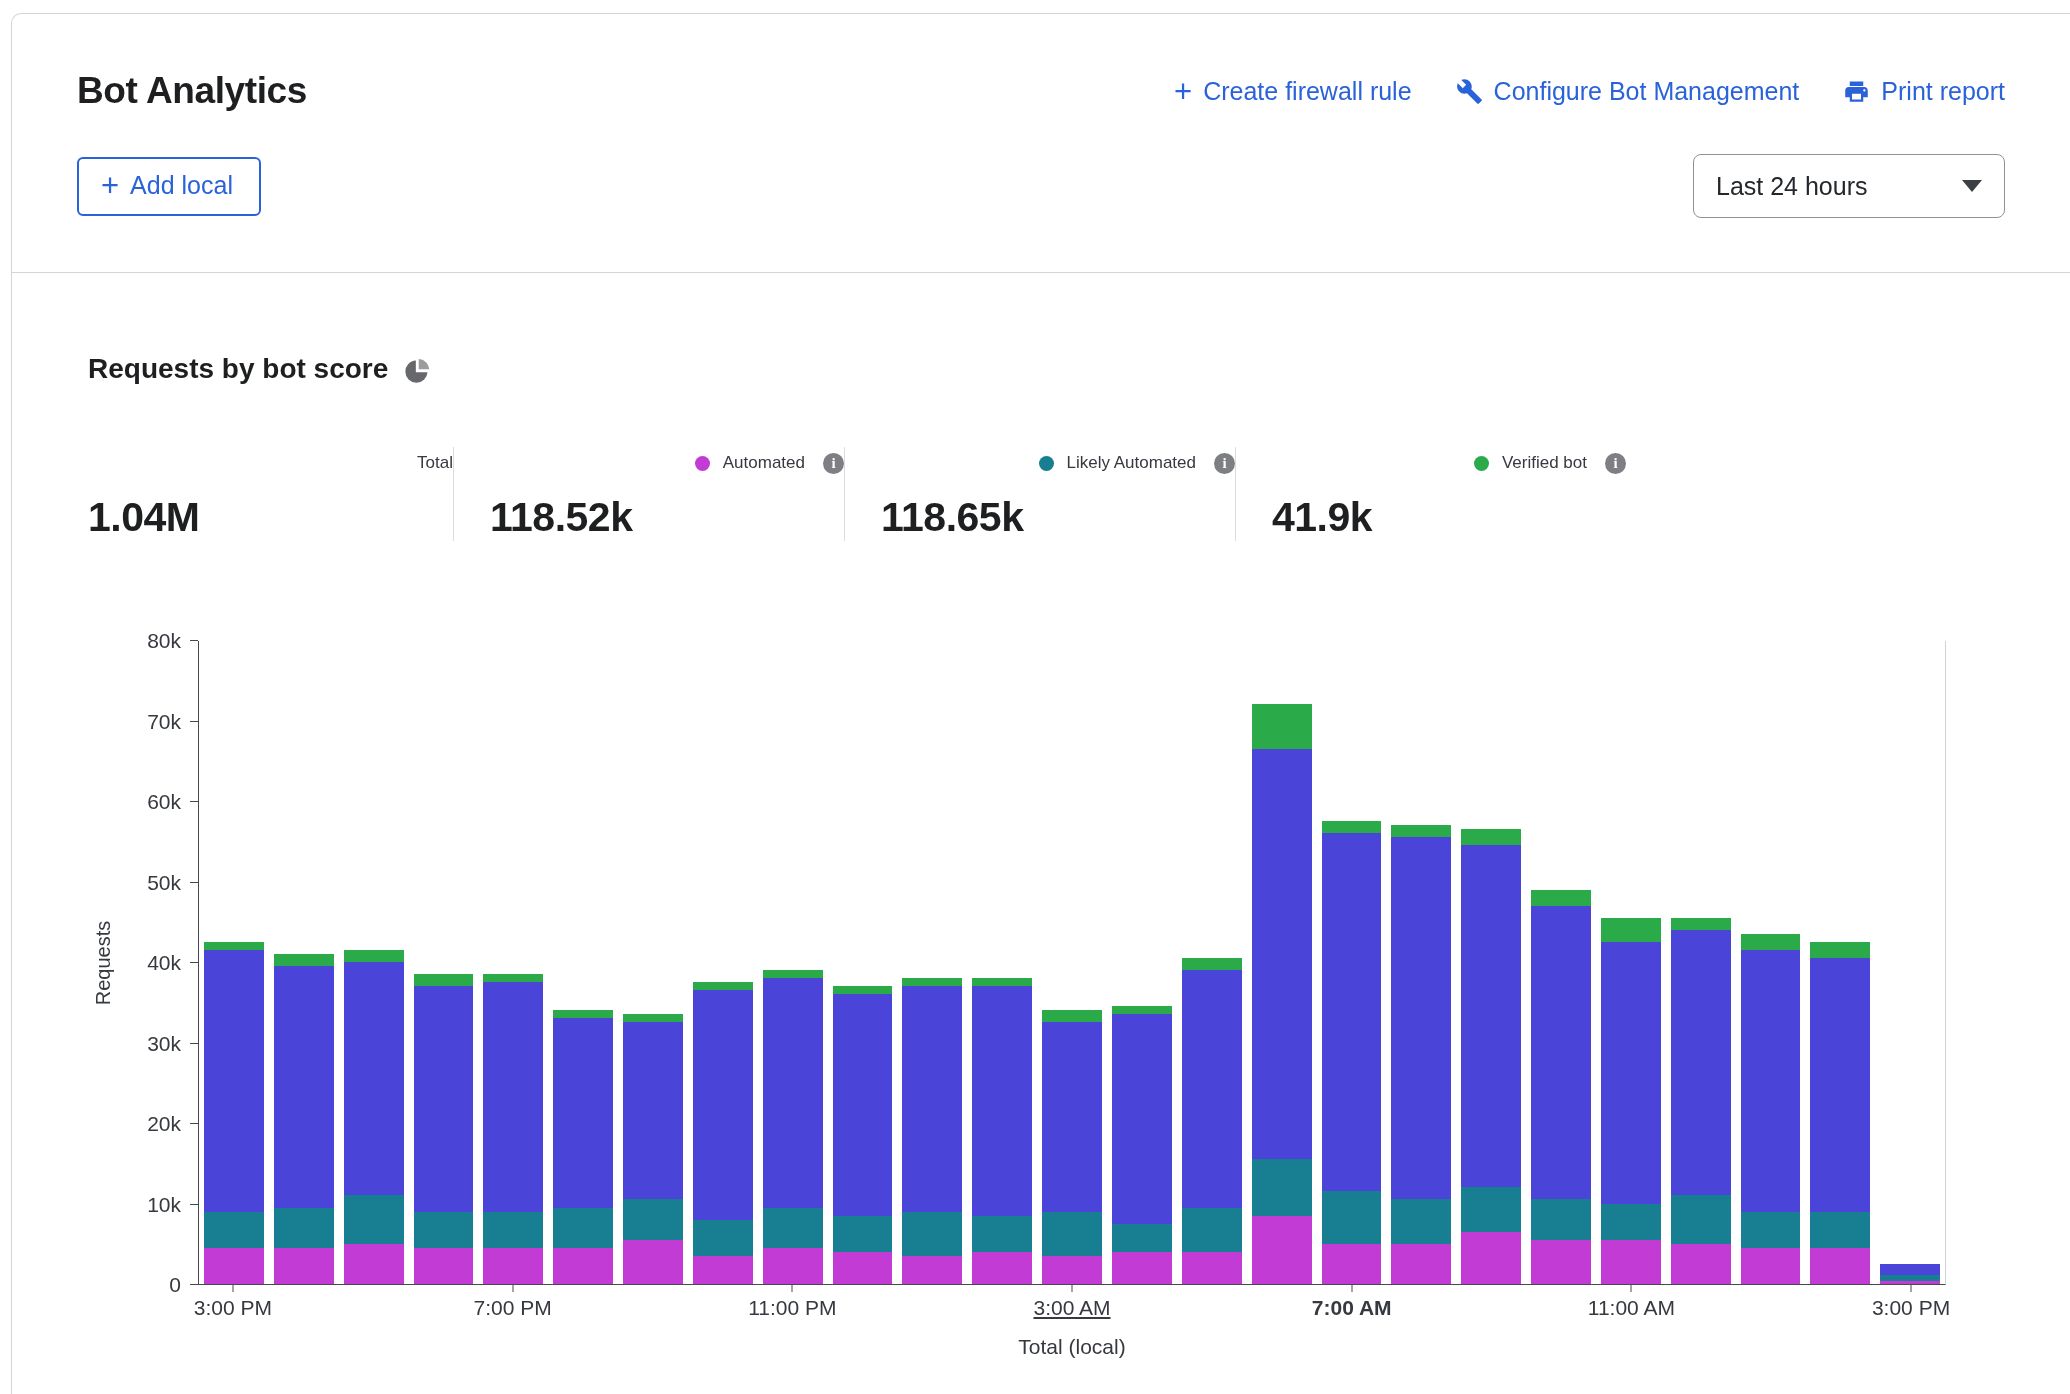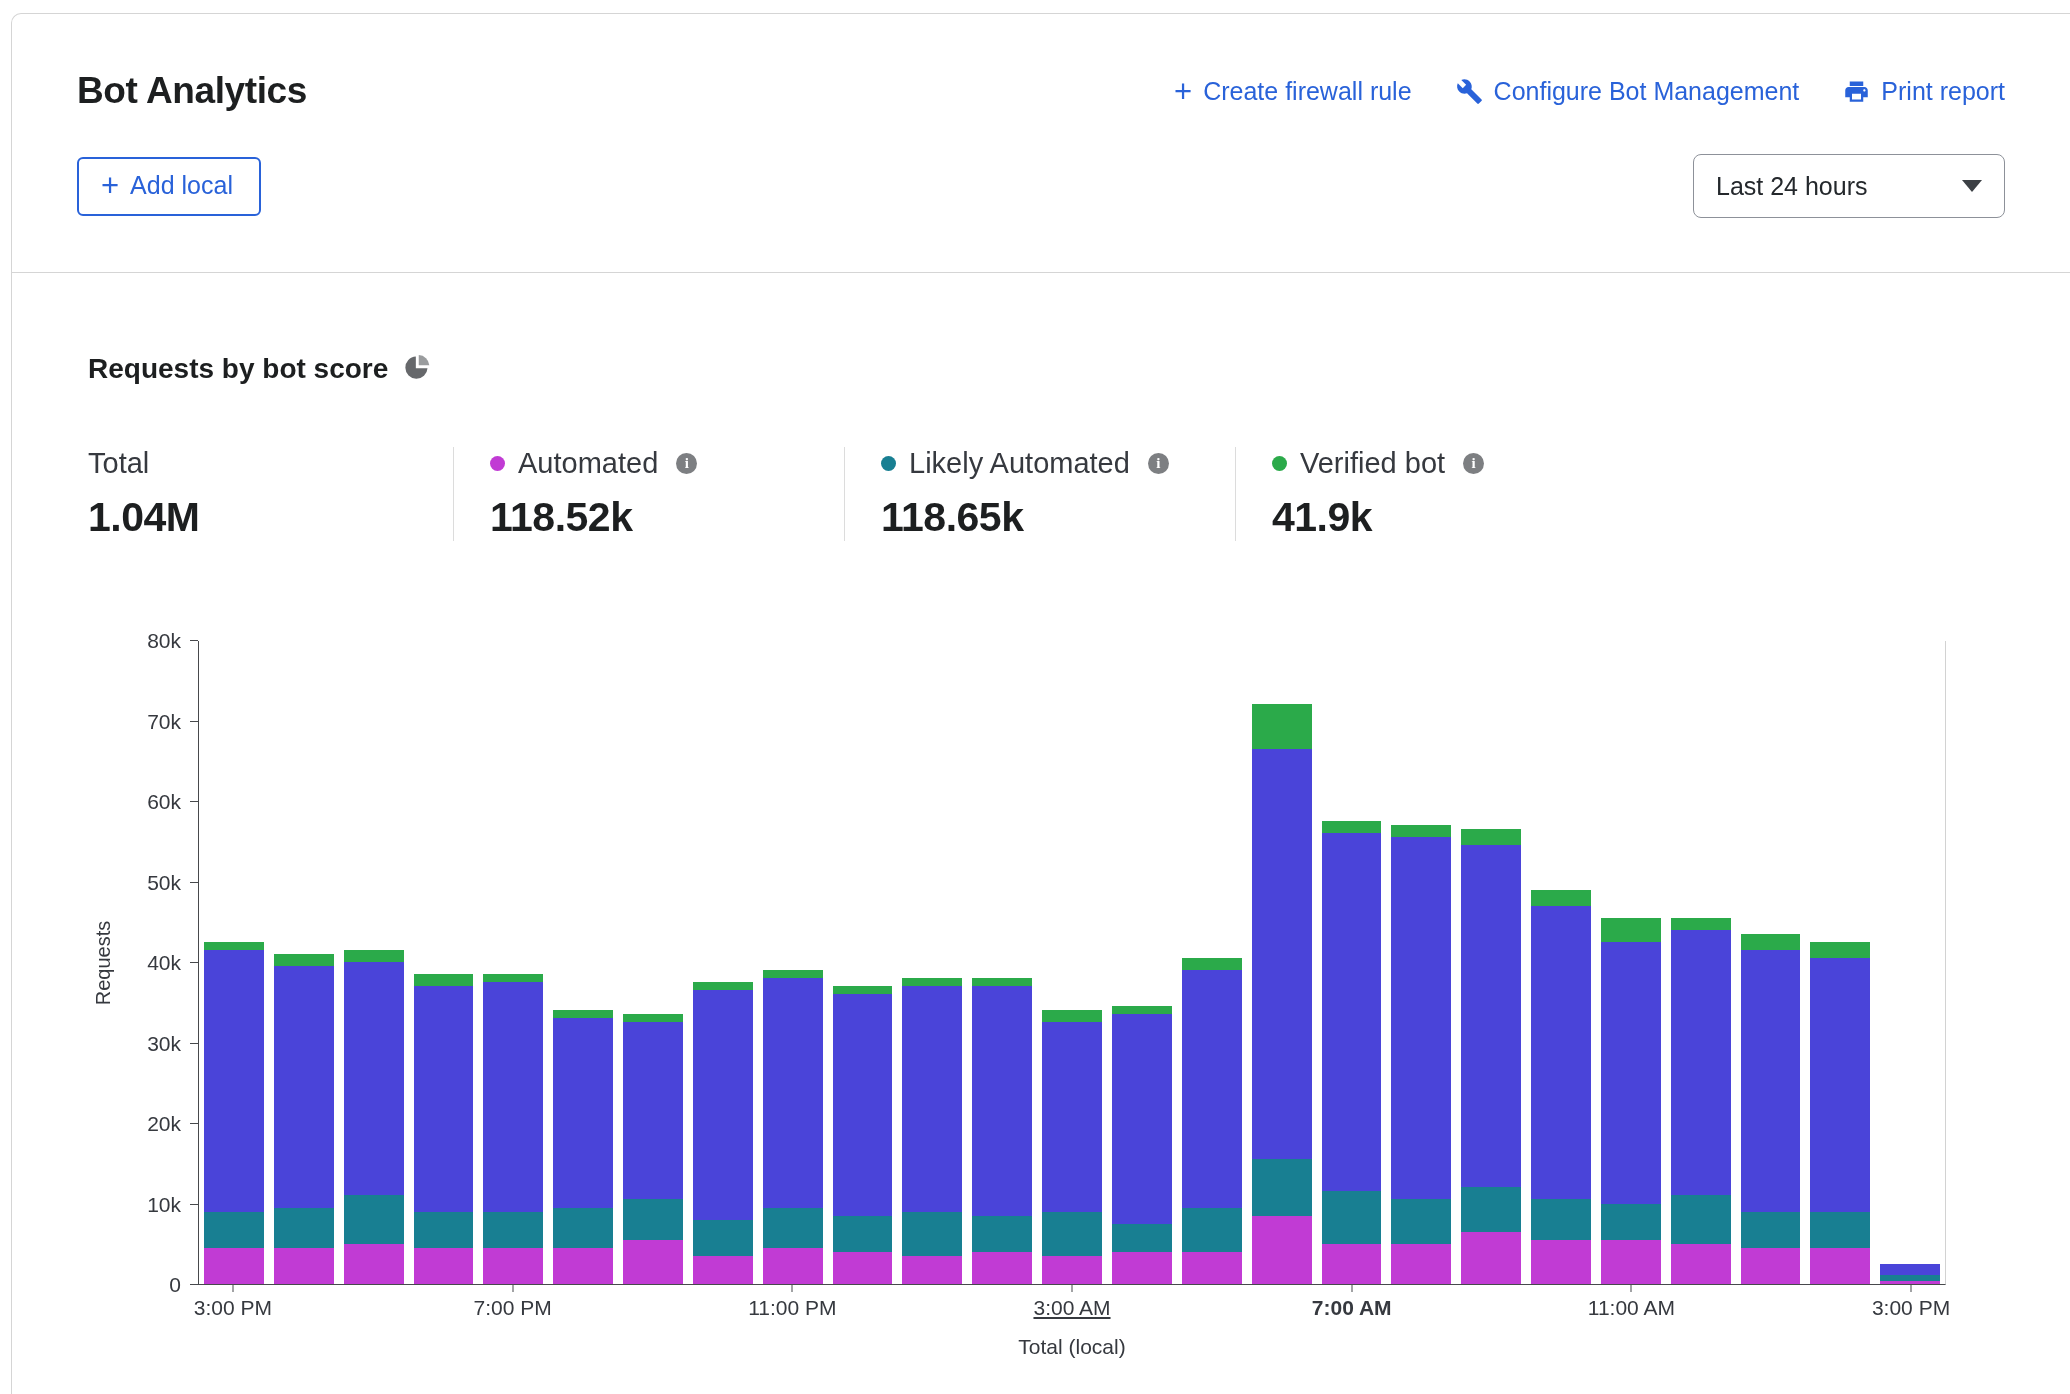--- a/index.html
+++ b/index.html
@@ -42,28 +42,28 @@
     display:flex; align-items:center; justify-content:space-between;
     padding:0 22px; font-size:25px; color:#24282c; cursor:pointer; background:#fff;
   }
   .chevron {
     width:0; height:0;
     border-left:10px solid transparent; border-right:10px solid transparent;
     border-top:12px solid #3c4045;
   }
   
   .content { padding-top:80px; }
-  .section-head { margin-left:76px; display:flex; align-items:flex-start; gap:15px; }
+  .section-head { margin-left:76px; display:flex; align-items:flex-end; gap:15px; }
   h2 { margin:0; font-size:28px; font-weight:700; color:#1d1f20; }
   
   .stats { display:flex; margin:62px 65px 0 76px; }
   .stat { width:391px; }
   .stat:first-child { width:365px; }
   .stat + .stat { border-left:1px solid #dcdcdc; padding-left:36px; }
-  .stat-label-row { display:flex; align-items:center; gap:13px; font-size:29px; color:#36393f; height:32px; }
+  .stat-label-row { display:flex; align-items:center; gap:13px; font-size:17px; color:#36393f; height:32px;justify-content:flex-end; }
   .dot { width:15px; height:15px; border-radius:50%; flex:0 0 auto; }
   .stat-value { font-size:41px; font-weight:700; color:#1d1f20; margin-top:15px; letter-spacing:-0.5px; }
   .info {
     width:21px; height:21px; border-radius:50%; background:#7d7f82; color:#fff;
     display:inline-flex; align-items:center; justify-content:center;
     font-size:15px; font-weight:700; font-family:"Liberation Serif","DejaVu Serif",serif;
     margin-left:5px; cursor:pointer; flex:0 0 auto;
   }
   .info::after { content:"i"; line-height:1; }
   

